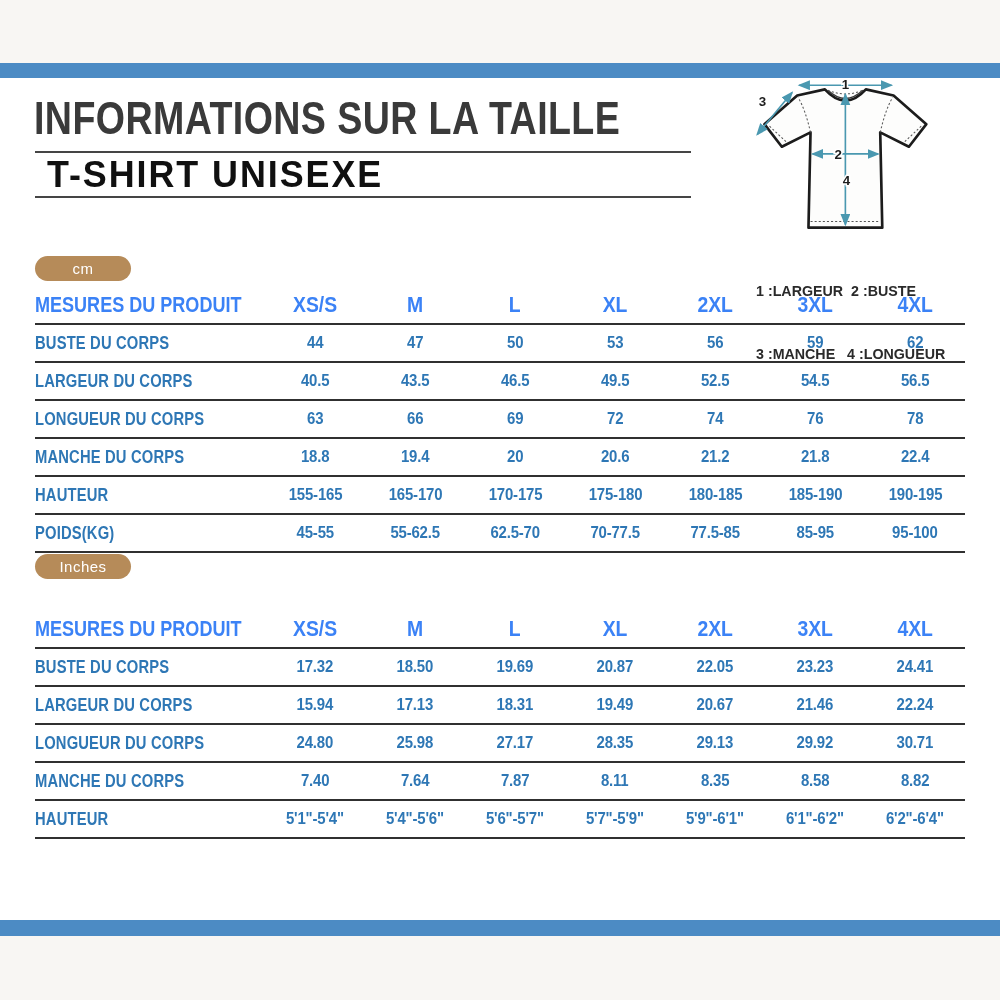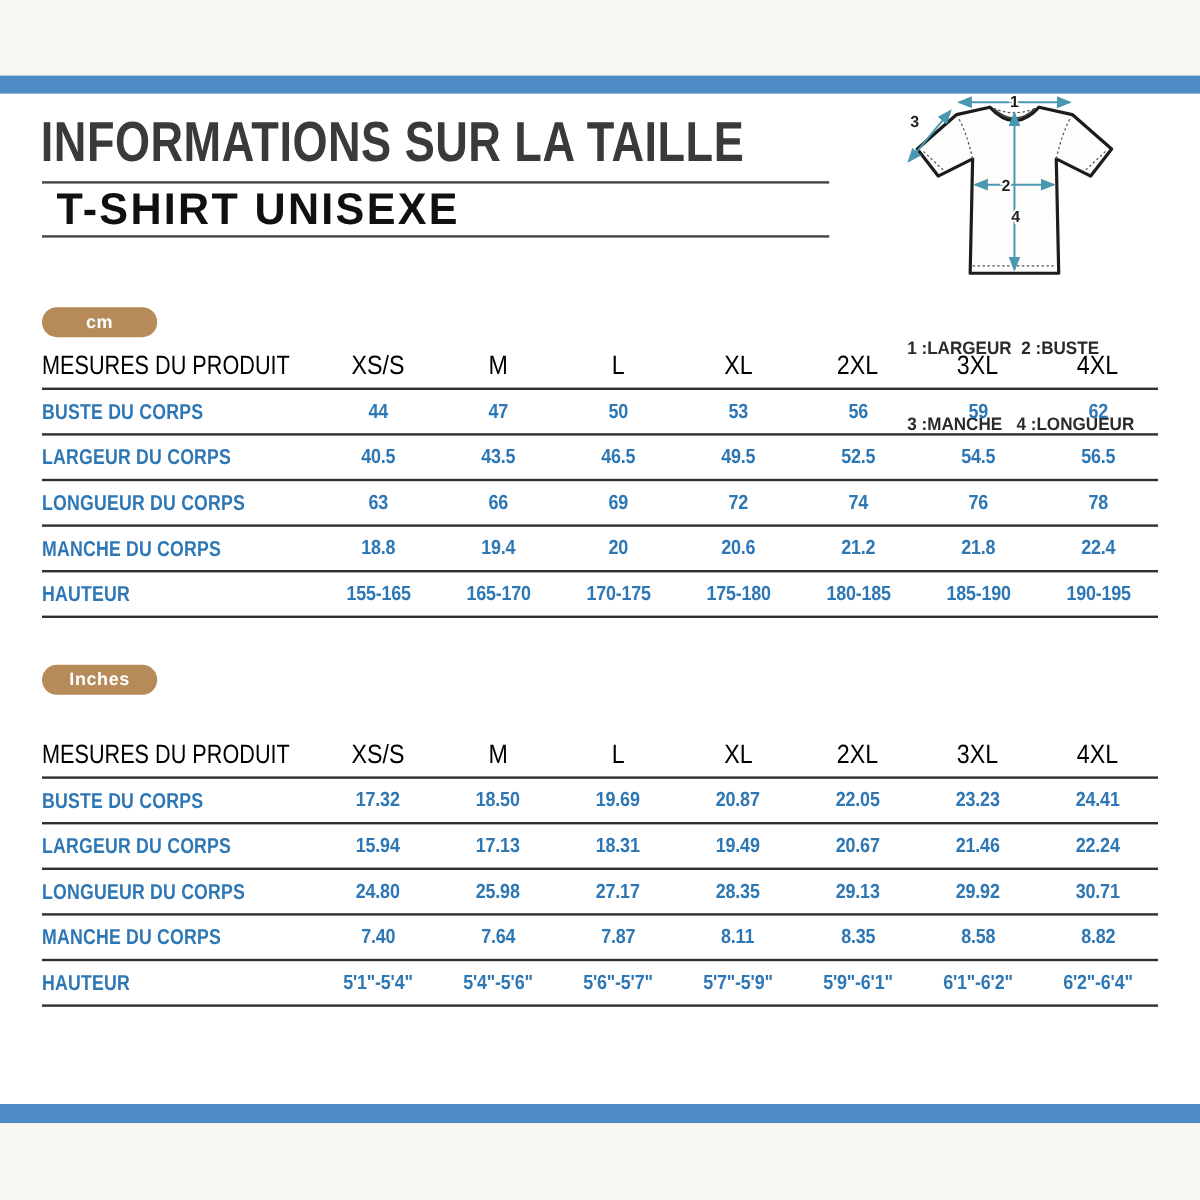--- a/index.html
+++ b/index.html
@@ -16,29 +16,29 @@
   .rule{position:absolute;left:35px;width:656px;height:2px;background:#454545;}
   .rule1{top:151px;} .rule2{top:196px;}
   .subtitle{position:absolute;left:47px;top:154px;font-size:37px;font-weight:700;color:#101010;
             letter-spacing:2px;white-space:nowrap;transform:scaleX(0.97);transform-origin:left center;}
 
   .diagram{position:absolute;left:748px;top:78px;}
   .legend{position:absolute;left:756px;top:238px;font-size:15px;font-weight:700;color:#2a2a2a;
           line-height:21px;white-space:pre;transform:scaleX(0.95);transform-origin:left top;}
 
   .badge{position:absolute;left:35px;width:96px;height:25px;background:#b68b59;border-radius:13px;
-         color:#ffffff;font-size:15px;font-weight:700;display:flex;align-items:center;justify-content:center;
+         color:#ffffff;font-size:15px;font-weight:400;display:flex;align-items:center;justify-content:center;
          letter-spacing:0.5px;}
   .badge-cm{top:256px;} .badge-inches{top:554px;}
 
   table.sizes{position:absolute;left:35px;width:930px;border-collapse:collapse;table-layout:fixed;}
   .table-cm{top:287px;} .table-inches{top:611px;}
   table.sizes col.lab{width:230px;}
   table.sizes th,table.sizes td{border-bottom:2px solid #303030;padding:0;height:36px;vertical-align:middle;}
-  table.sizes th{font-size:22px;font-weight:400;color:#000000;text-align:center;}
+  table.sizes th{font-size:22px;font-weight:700;color:#3b82f6;text-align:center;}
   table.sizes th:first-child{text-align:left;}
   table.sizes td{font-size:17px;font-weight:700;color:#2e77b5;text-align:center;letter-spacing:-0.2px;}
   table.sizes td.rowlabel{text-align:left;font-size:18px;letter-spacing:0.2px;margin-left:44px;}
   .cond{display:inline-block;transform:scaleX(0.82);transform-origin:left center;white-space:nowrap;}
   .condc{display:inline-block;transform:scaleX(0.88);transform-origin:center center;white-space:nowrap;}
 
   svg text.mnum{font-family:"Liberation Sans",sans-serif;font-size:13px;font-weight:800;fill:#1d1d1d;
                 paint-order:stroke;stroke:#ffffff;stroke-width:3px;}
 </style>
 </head>
@@ -161,20 +161,30 @@
         <tr>
           <td class="rowlabel"><span class="cond">HAUTEUR</span></td>
           <td><span class="condc">155-165</span></td>
           <td><span class="condc">165-170</span></td>
           <td><span class="condc">170-175</span></td>
           <td><span class="condc">175-180</span></td>
           <td><span class="condc">180-185</span></td>
           <td><span class="condc">185-190</span></td>
           <td><span class="condc">190-195</span></td>
         </tr>
+        <tr>
+          <td class="rowlabel"><span class="cond">POIDS(KG)</span></td>
+          <td><span class="condc">45-55</span></td>
+          <td><span class="condc">55-62.5</span></td>
+          <td><span class="condc">62.5-70</span></td>
+          <td><span class="condc">70-77.5</span></td>
+          <td><span class="condc">77.5-85</span></td>
+          <td><span class="condc">85-95</span></td>
+          <td><span class="condc">95-100</span></td>
+        </tr>
       </tbody>
     </table>
 
   <div class="badge badge-inches">Inches</div>
   <table class="sizes table-inches">
     <colgroup>
         <col class="lab">
         <col>
         <col>
         <col>

